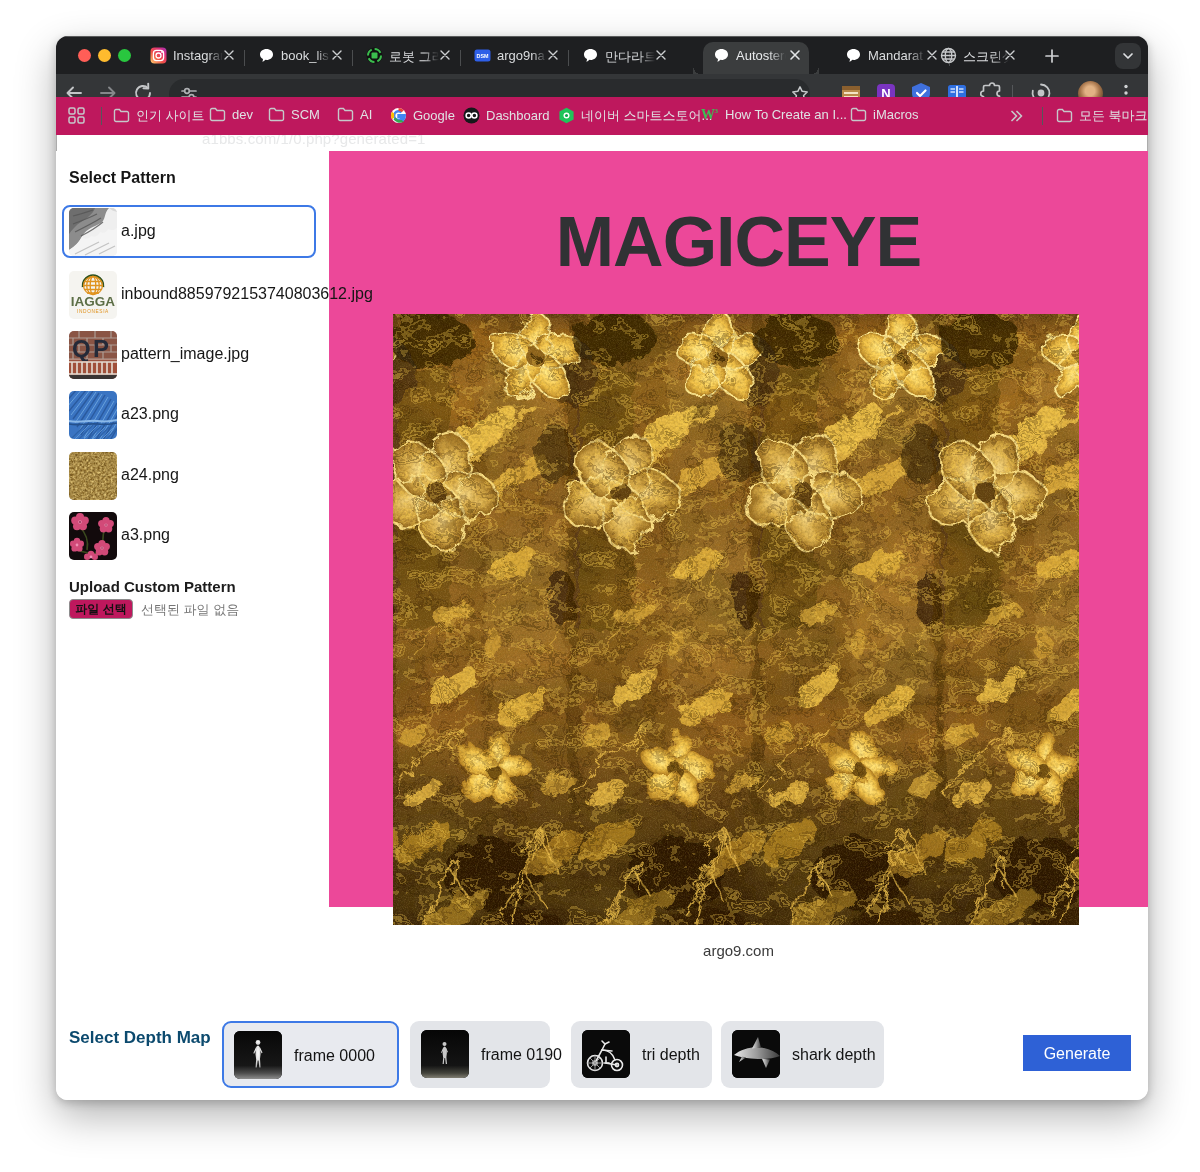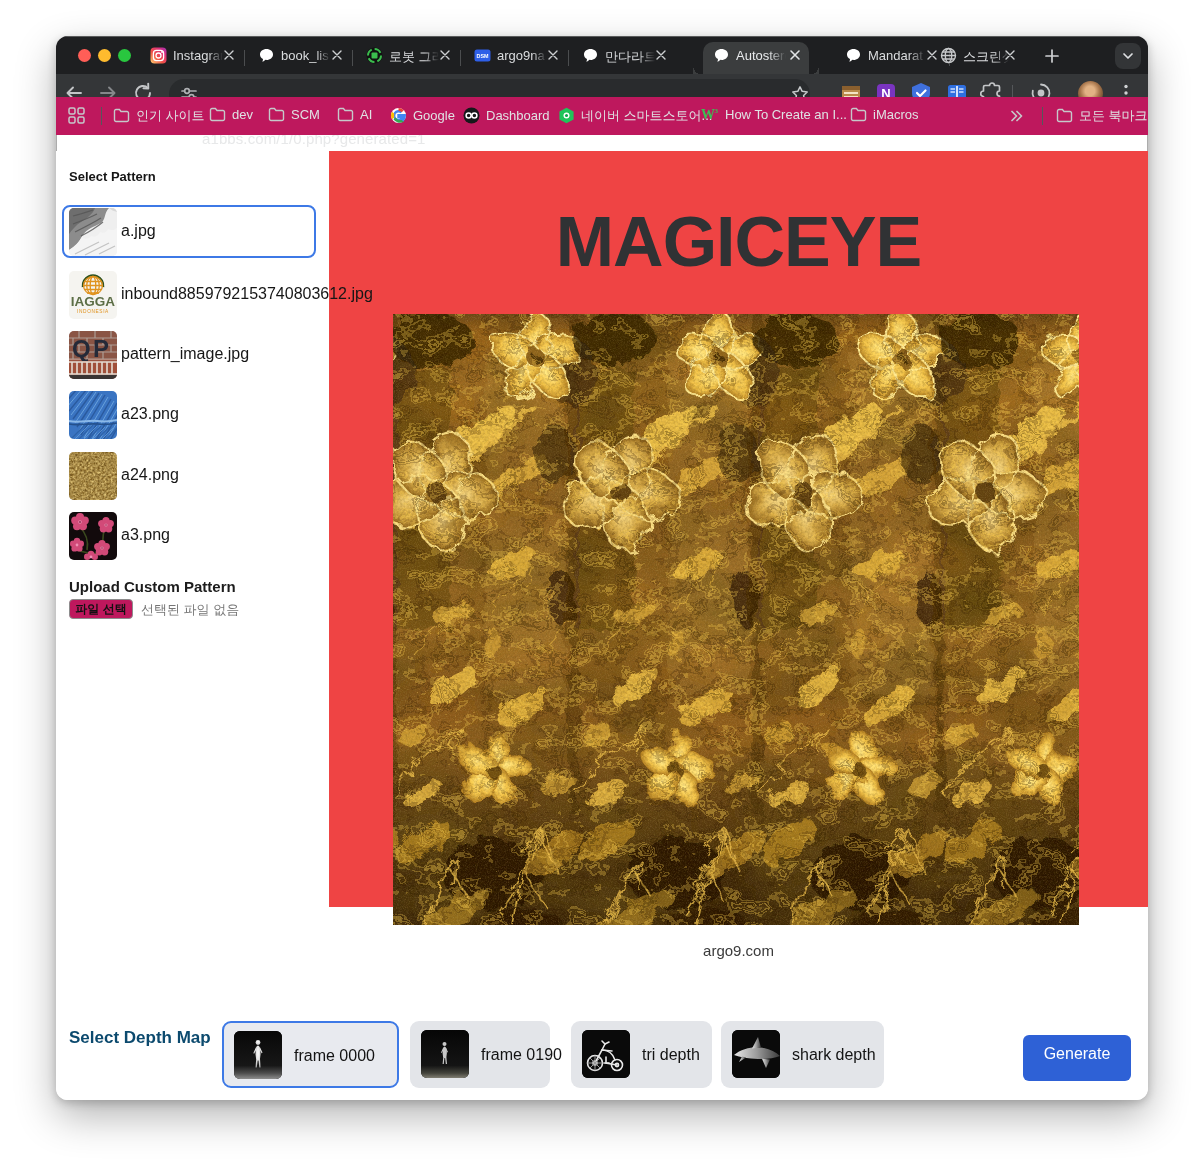--- a/index.html
+++ b/index.html
@@ -27,45 +27,45 @@
 #omni { position:absolute; left:113px; top:5px; width:641px; height:30px; border-radius:15px; background:#292b2d; }
 #omni .url { position:absolute; left:33px; top:6px; font-size:15px; color:#e7e8e9; letter-spacing:0.1px;margin-top:45px; }
 .ticon { position:absolute; top:7px; width:24px; height:24px; }
 
 #bookbar { position:absolute; left:0; top:61px; width:100%; height:38px; background:#be185d;padding-left:39px; }
 .bk { position:absolute; top:10px; height:18px; font-size:13px; color:#e0e2e4; white-space:nowrap; }
 .bk svg { vertical-align:-3px; margin-right:6px; }
 .bkdiv { position:absolute; top:10px; width:1px; height:18px; background:#55575a; }
 
 #content { position:absolute; left:0; top:115px; width:1092px; height:949px; background:#fff; }
-#mainarea { position:absolute; left:273px; top:0; width:819px; height:756px; background:#ef4444; z-index:1; }
+#mainarea { position:absolute; left:273px; top:0; width:819px; height:756px; background:#ec4899; z-index:1; }
 #sidebar { position:absolute; left:0; top:0; width:273px; height:856px; background:#fff; z-index:2; }
 
-#sp-title { position:absolute; left:13px; top:18px; font-size:13px; font-weight:bold; color:#151515; }
+#sp-title { position:absolute; left:13px; top:18px; font-size:16px; font-weight:bold; color:#151515; }
 .pitem { position:absolute; left:13px; width:48px; height:48px; }
 .pitem .th { position:absolute; left:0; top:0; width:48px; height:48px; border-radius:5px; overflow:hidden; }
 .pitem .lbl { position:absolute; left:52px; top:14px; font-size:16px; color:#161616; white-space:nowrap; }
 #sel-card { position:absolute; left:6px; top:54px; width:254px; height:53px; border:2px solid #3d79e6; border-radius:8px; background:#fff; }
 #up-title { position:absolute; left:13px; top:427px; font-size:15px; font-weight:bold; color:#1c1c1c; }
 #filebtn { position:absolute; left:13px; top:448px; width:64px; height:20px; border:1px solid #8d8d8d; border-radius:4px; background:#be185d; font-size:12px; font-weight:bold; color:#111; text-align:center; line-height:18px; }
 #filelbl { position:absolute; left:85px; top:450px; font-size:13px; color:#757575; }
 
 #title { position:absolute; left:0; top:51px; width:819px; text-align:center; font-size:70px; font-weight:bold; letter-spacing:-1px; color:#303234; }
 #gold { position:absolute; left:64px; top:163px; width:686px; height:611px; filter:saturate(1.04) contrast(1.04) brightness(1.03); }
 #caption { position:absolute; left:0; top:791px; width:819px; text-align:center; font-size:15px; color:#3a3a3a; }
 
 #bottombar { position:absolute; left:0; top:856px; width:1092px; height:93px; background:#fff; }
 #dm-title { position:absolute; left:13px; top:21px; font-size:17px; font-weight:bold; color:#0c4a6e; }
 .dcard { position:absolute; top:14px; height:67px; border-radius:9px; background:#e3e5e9; }
 .dcard .th { position:absolute; left:11px; top:9px; width:48px; height:48px; border-radius:6px; overflow:hidden; background:#000; }
 .dcard .lbl { position:absolute; left:71px; top:25px; font-size:16px; color:#131313; white-space:nowrap; }
 #dc1 { left:166px; width:177px; border:2px solid #3d79e6; background:#e8eaef; }
 #dc1 .th { left:10px; top:8px; }
 #dc1 .lbl { left:70px; top:24px; }
-#genbtn { position:absolute; left:967px; top:28px; width:108px; height:46px; border-radius:6px; background:#2e61d6; color:#fff; font-size:16px; text-align:center; line-height:38px; }
+#genbtn { position:absolute; left:967px; top:28px; width:108px; height:36px; border-radius:0; background:#2e61d6; color:#fff; font-size:16px; text-align:center; line-height:38px; }
 </style>
 </head>
 <body>
 <svg width="0" height="0" style="position:absolute">
     <defs>
 <filter id="mossn" x="0" y="0" width="100%" height="100%">
   <feTurbulence type="fractalNoise" baseFrequency="0.45" numOctaves="3" seed="9"></feTurbulence>
   <feColorMatrix type="matrix" values="0 0 0 0 0.82  0 0 0 0 0.62  0 0 0 0 0.22  1.3 0.5 0 0 -0.5"></feColorMatrix>
   <feComposite operator="in" in2="SourceGraphic"></feComposite>
 </filter>

